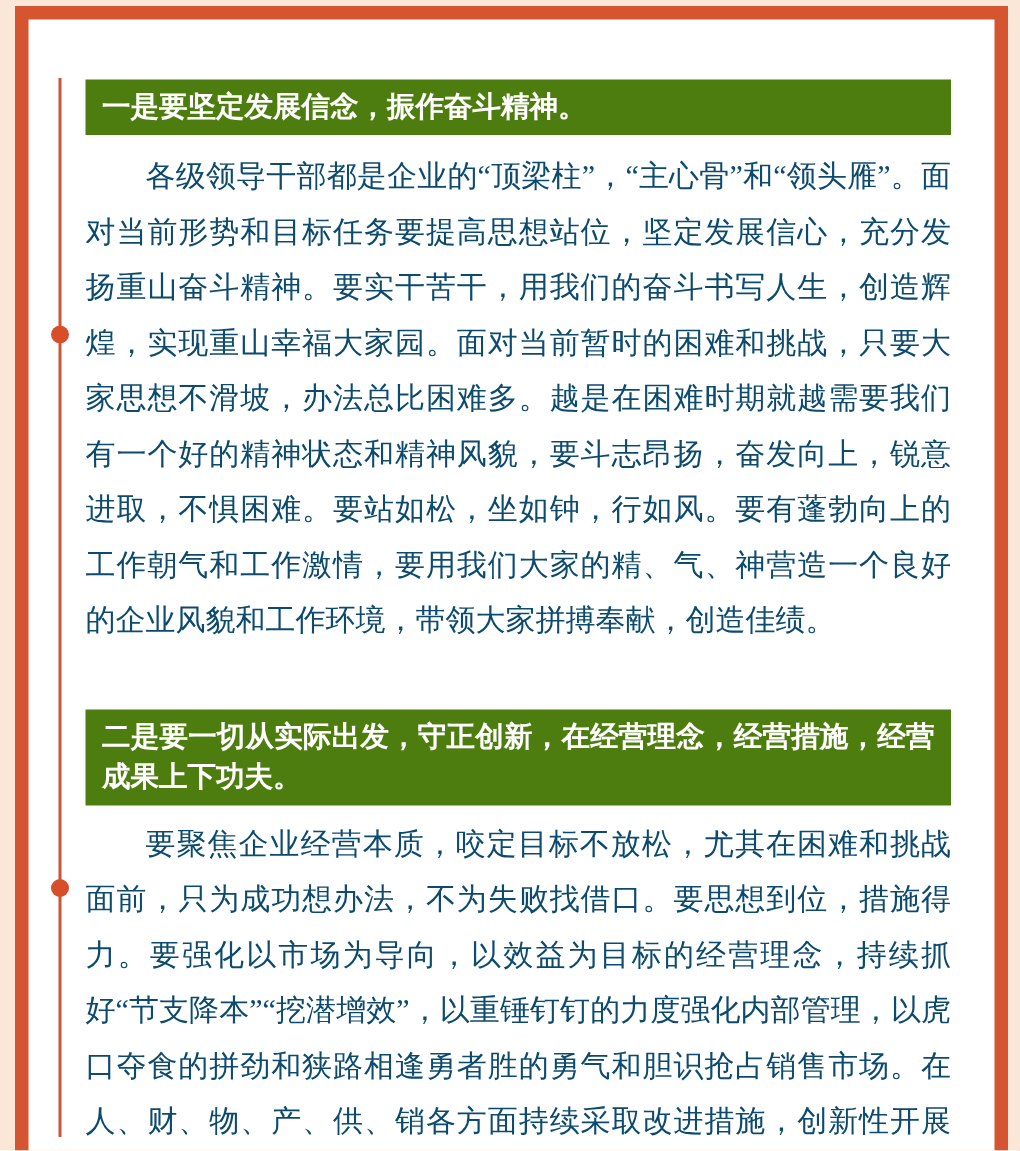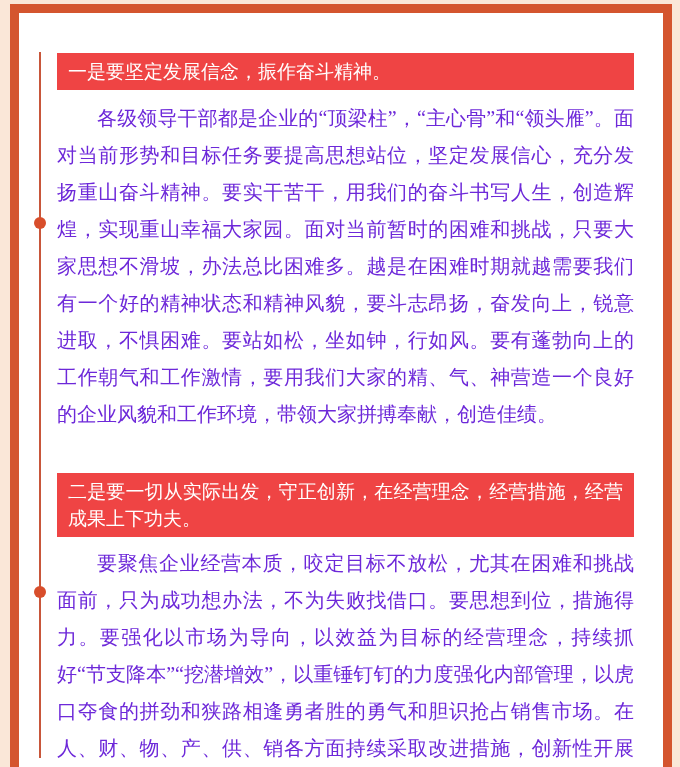--- a/index.html
+++ b/index.html
@@ -45,36 +45,36 @@
   .dot-2 { top: 586px; }
   .content {
     position: absolute;
     left: 57px;
     top: 0;
     width: 577px;
   }
   .banner {
     box-sizing: border-box;
     width: 100%;
-    background: #ef4444;
+    background: #4d7c0f;
     color: #FFFFFF;
-    font-weight: normal;
+    font-weight: bold;
     font-size: 19px;
     line-height: 27px;
     padding: 5px 11px;
     font-family: "Liberation Sans", sans-serif;
     text-align: justify;
   }
   .banner-1 { margin-top: 53px; }
   .banner-2 { margin-top: 40px; }
   .para {
     margin: 0;
     font-size: 20px;
     line-height: 37px;
-    color: #6d28d9;
+    color: #0c4a6e;
     text-indent: 2em;
     text-align: justify;
     font-family: "Liberation Serif", serif;
   }
   .para-1 { margin-top: 10px; }
   .para-2 { margin-top: 8px; }
 </style>
 </head>
 <body>
 

